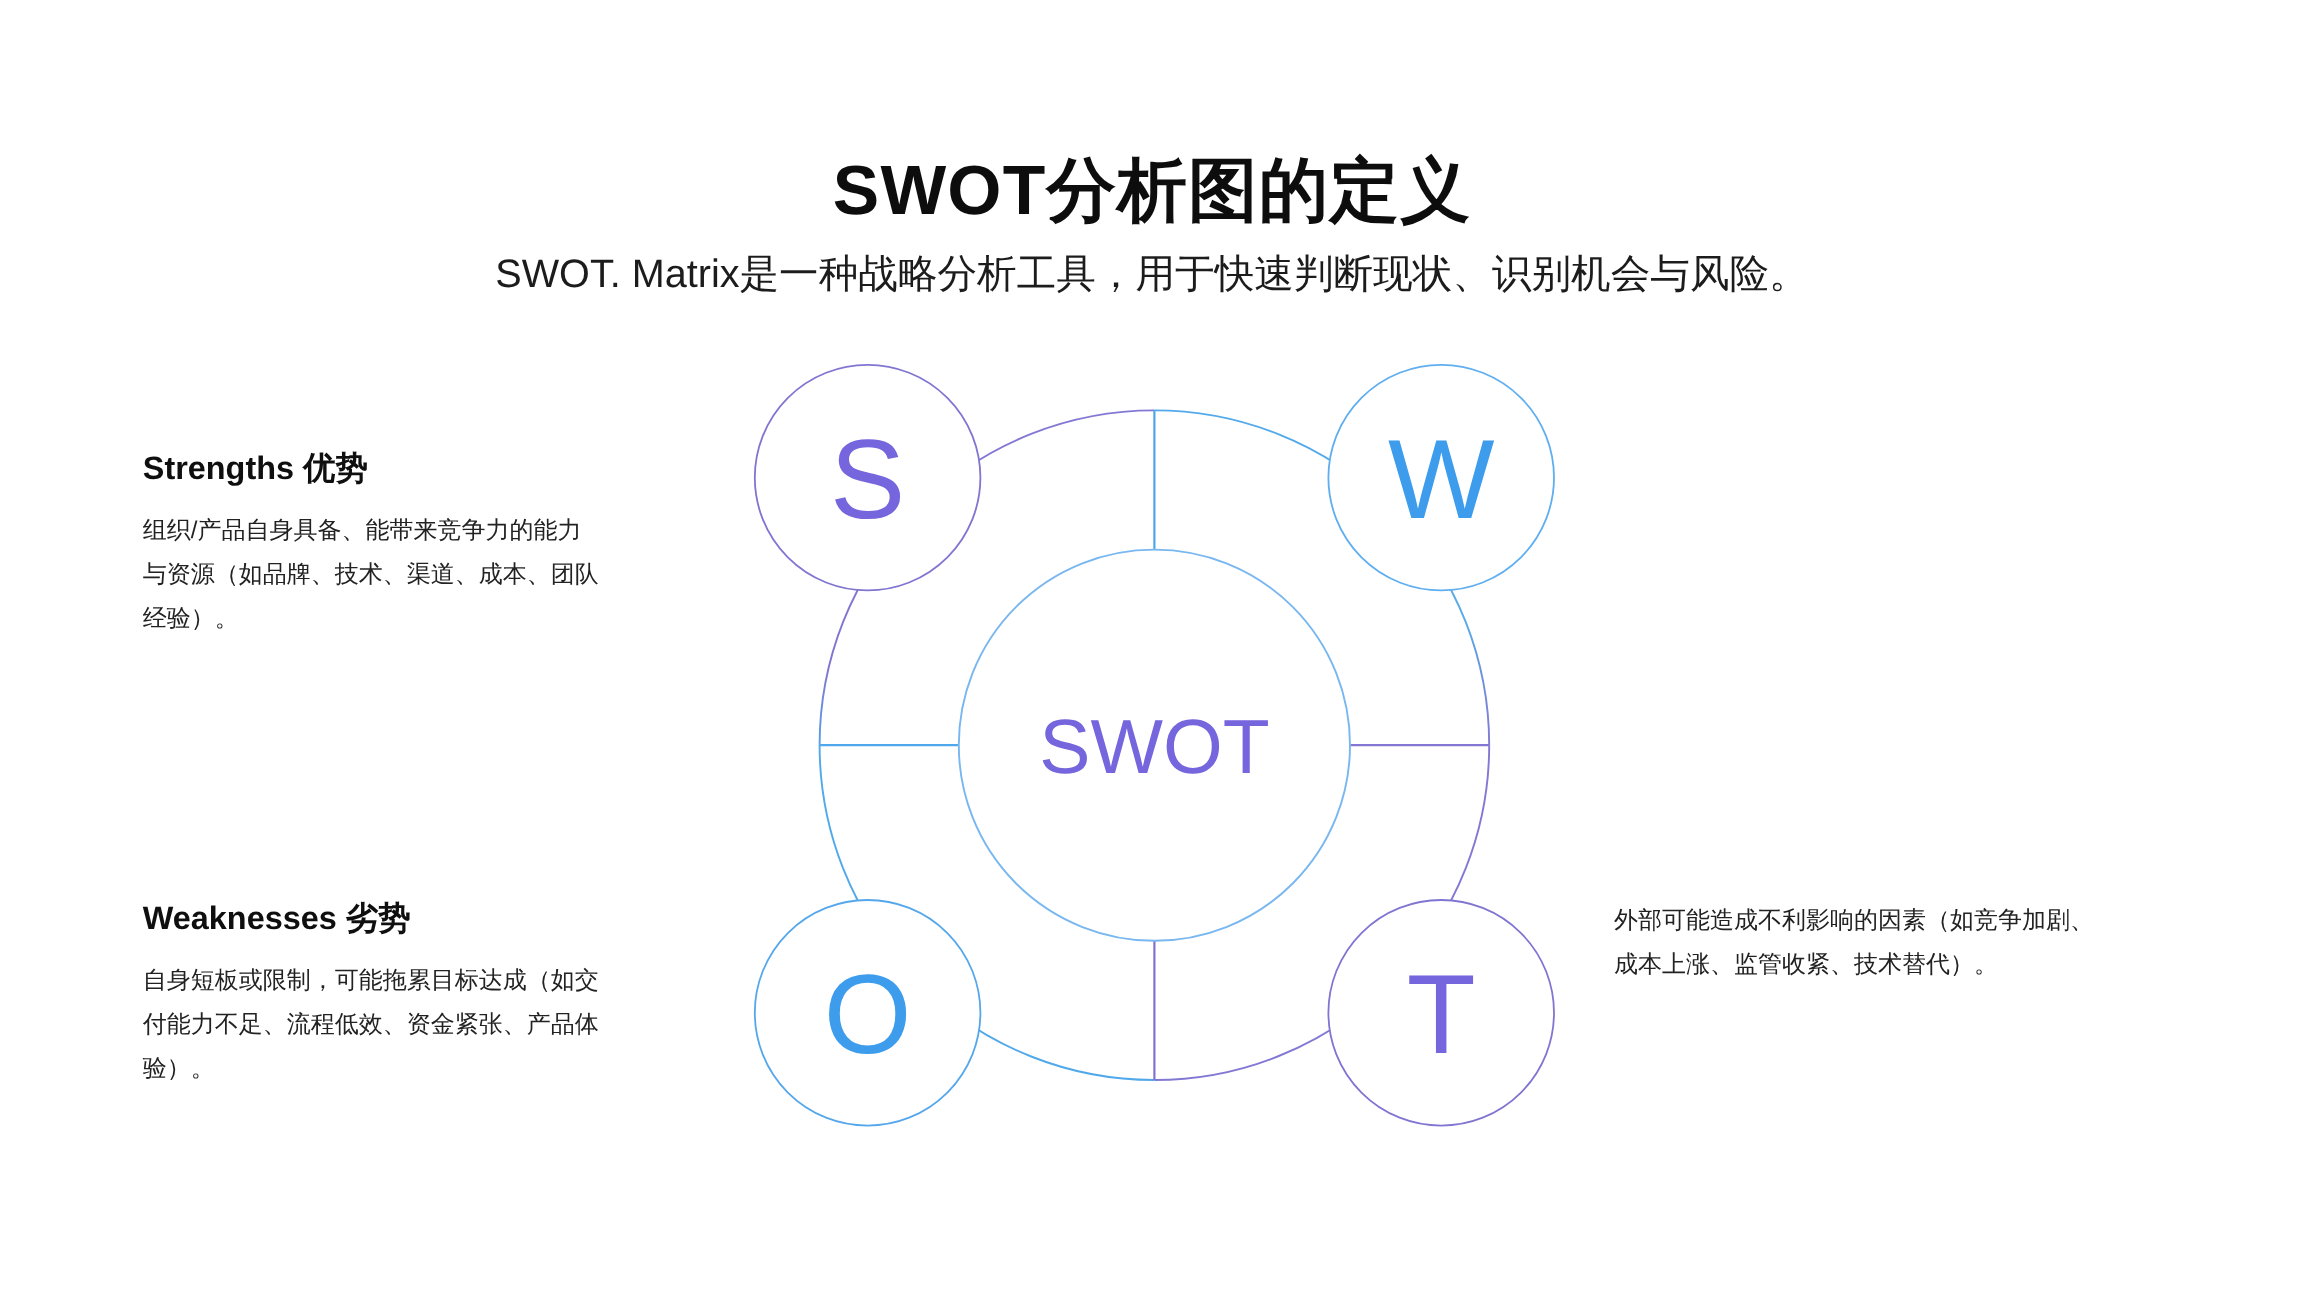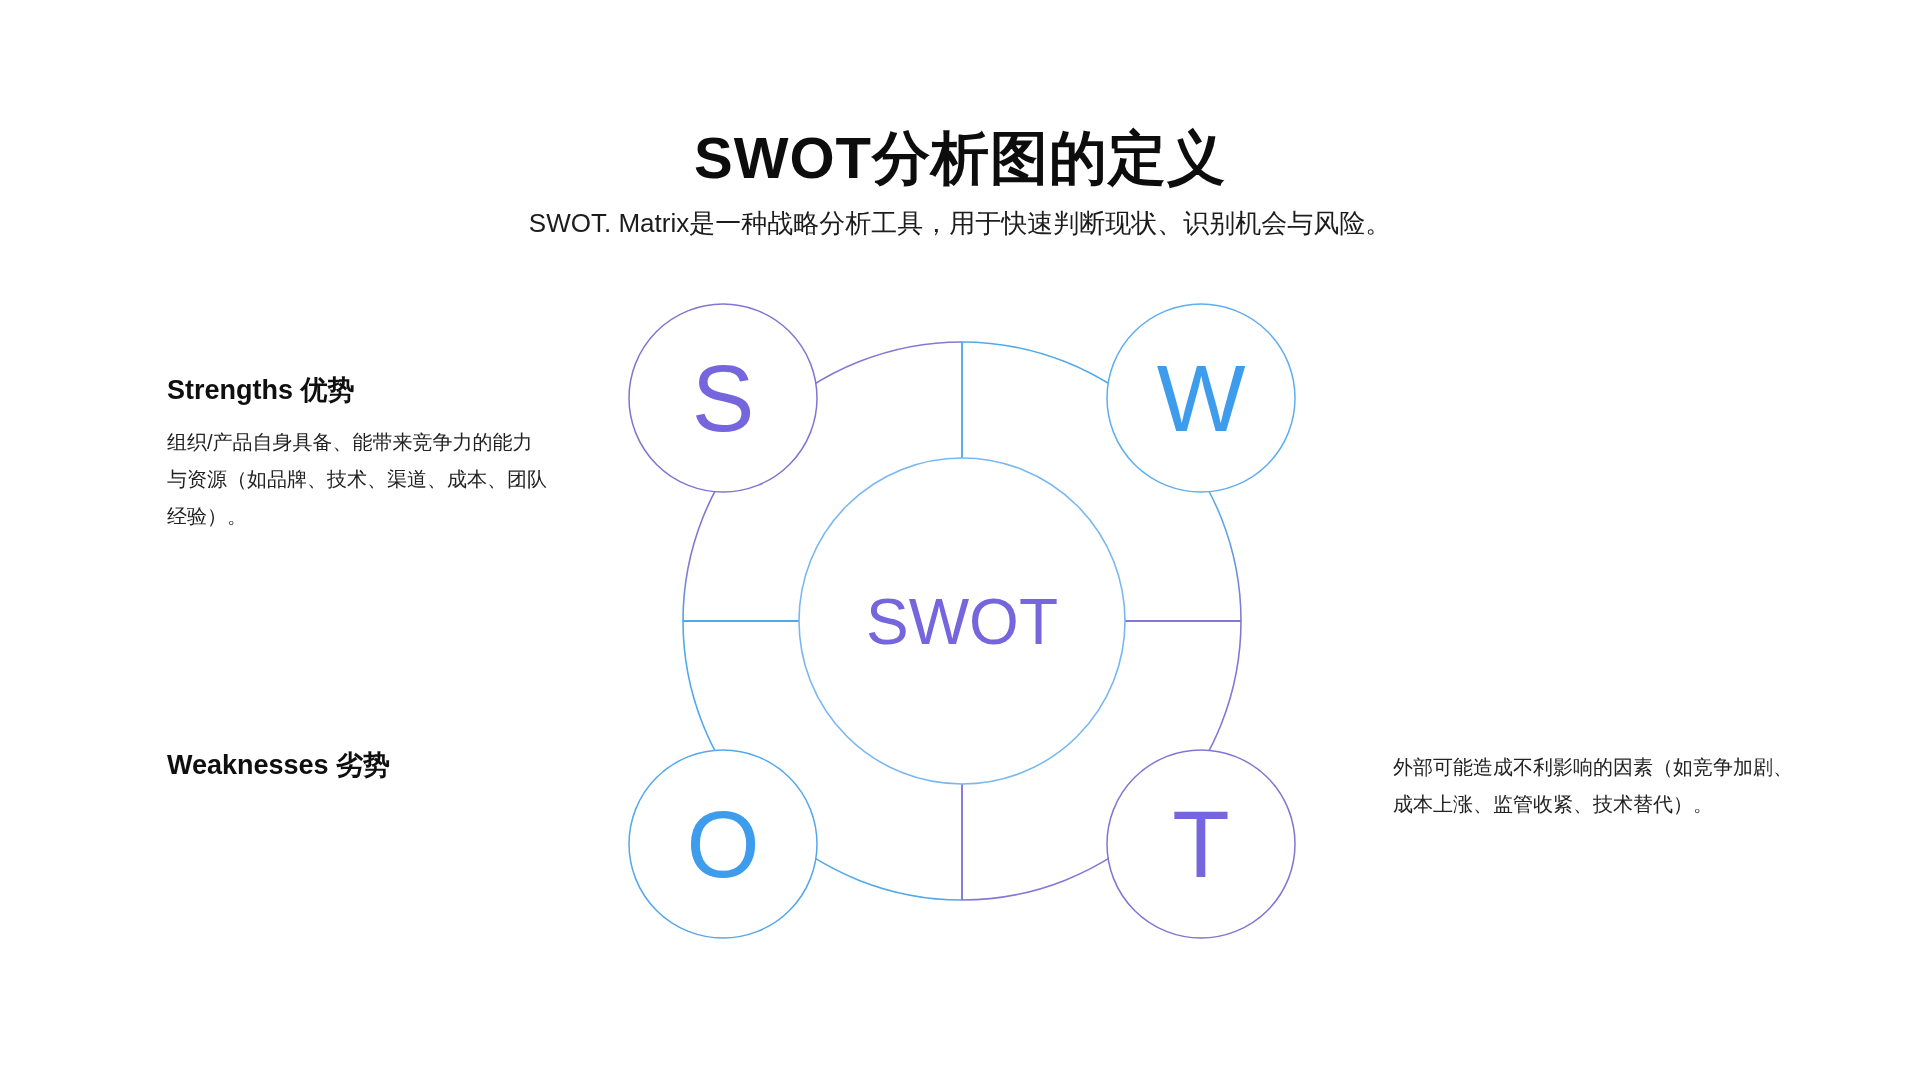--- a/index.html
+++ b/index.html
@@ -26,34 +26,33 @@
     color: #0d0d0d;
     letter-spacing: 1px;
     margin: 0;
   }
   .page-subtitle {
     position: absolute;
     top: 206px;
     left: 0;
     width: 1920px;
     text-align: center;
-    font-size: 26px;
+    font-size: 33px;
     font-weight: 400;
     color: #1c1c1c;
     margin: 0;
   }
   .diagram-svg {
     position: absolute;
     top: 0;
     left: 0;
   }
   .tblock {
     position: absolute;
     width: 520px;
-    margin-left: 48px;
   }
   .tblock .tblock-heading {
     margin: 0 0 18px 0;
     font-size: 27px;
     font-weight: 700;
     color: #0f0f0f;
     line-height: 32px;
   }
   .tblock .tblock-body {
     margin: 0;
@@ -129,20 +128,23 @@
 
 <div class="tblock" id="block-strengths">
   <h2 class="tblock-heading">Strengths 优势</h2>
   <p class="tblock-body">组织/产品自身具备、能带来竞争力的能力
 与资源（如品牌、技术、渠道、成本、团队
 经验）。</p>
 </div>
 
 <div class="tblock" id="block-weaknesses">
   <h2 class="tblock-heading">Weaknesses 劣势</h2>
+  <p class="tblock-body">自身短板或限制，可能拖累目标达成（如交
+付能力不足、流程低效、资金紧张、产品体
+验）。</p>
 </div>
 
 <div class="tblock" id="block-opportunities">
 </div>
 
 <div class="tblock" id="block-threats">
   <p class="tblock-body">外部可能造成不利影响的因素（如竞争加剧、
 成本上涨、监管收紧、技术替代）。</p>
 </div>
 

